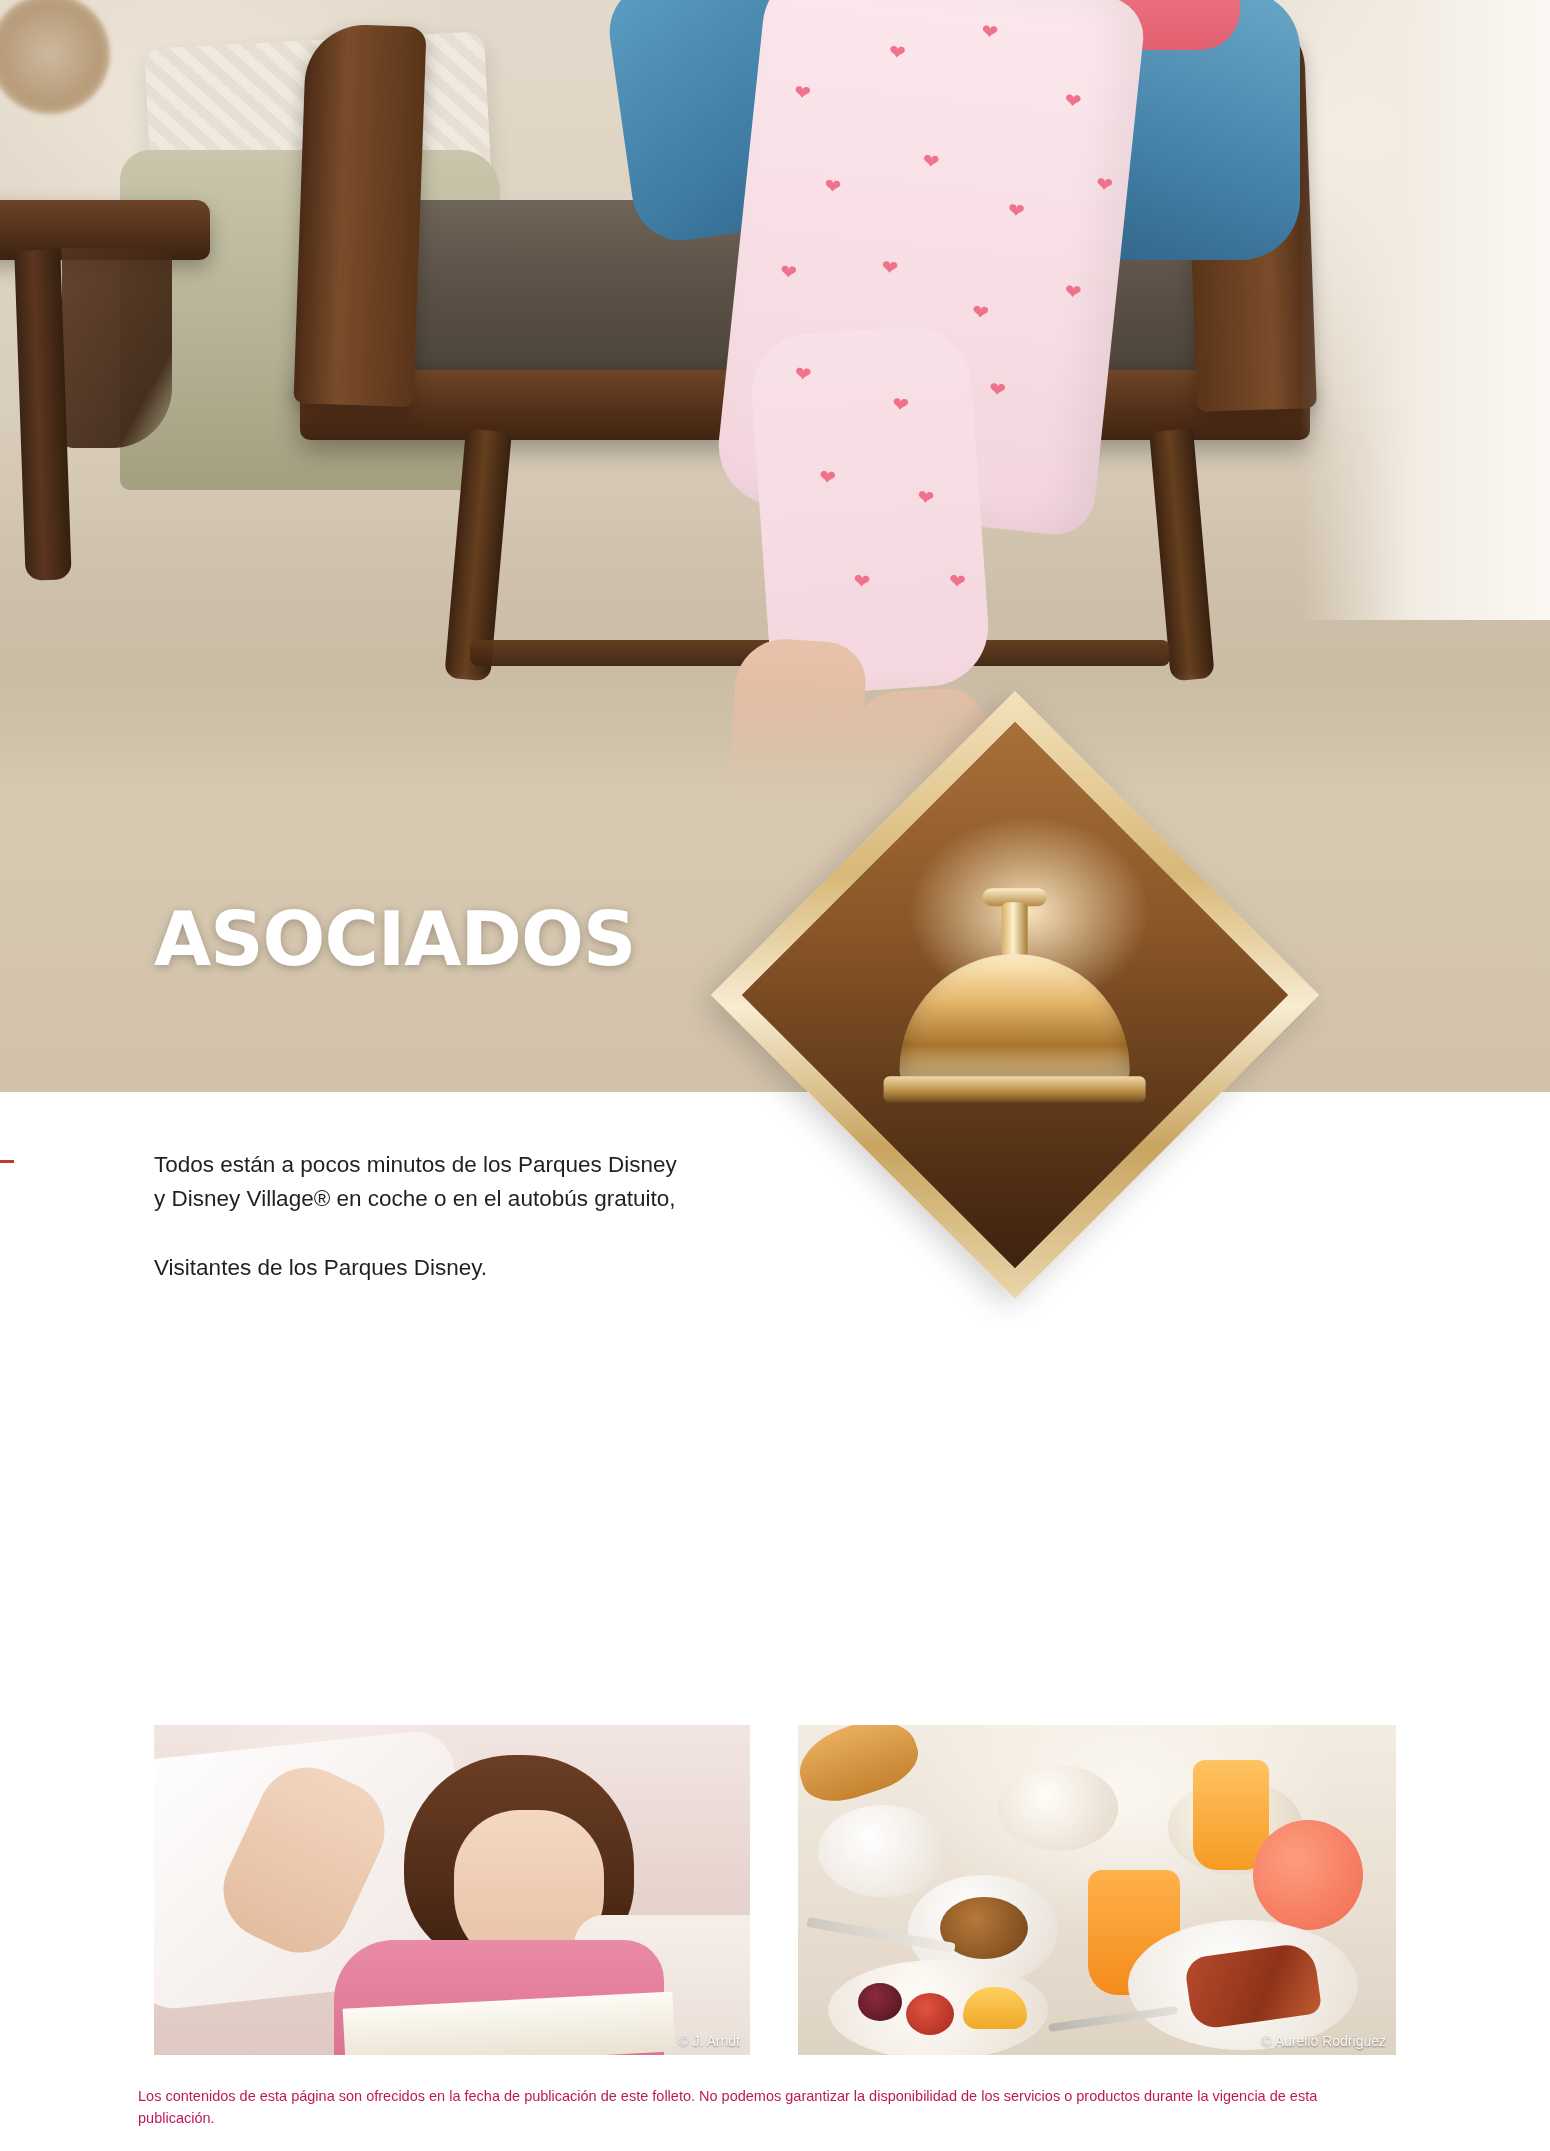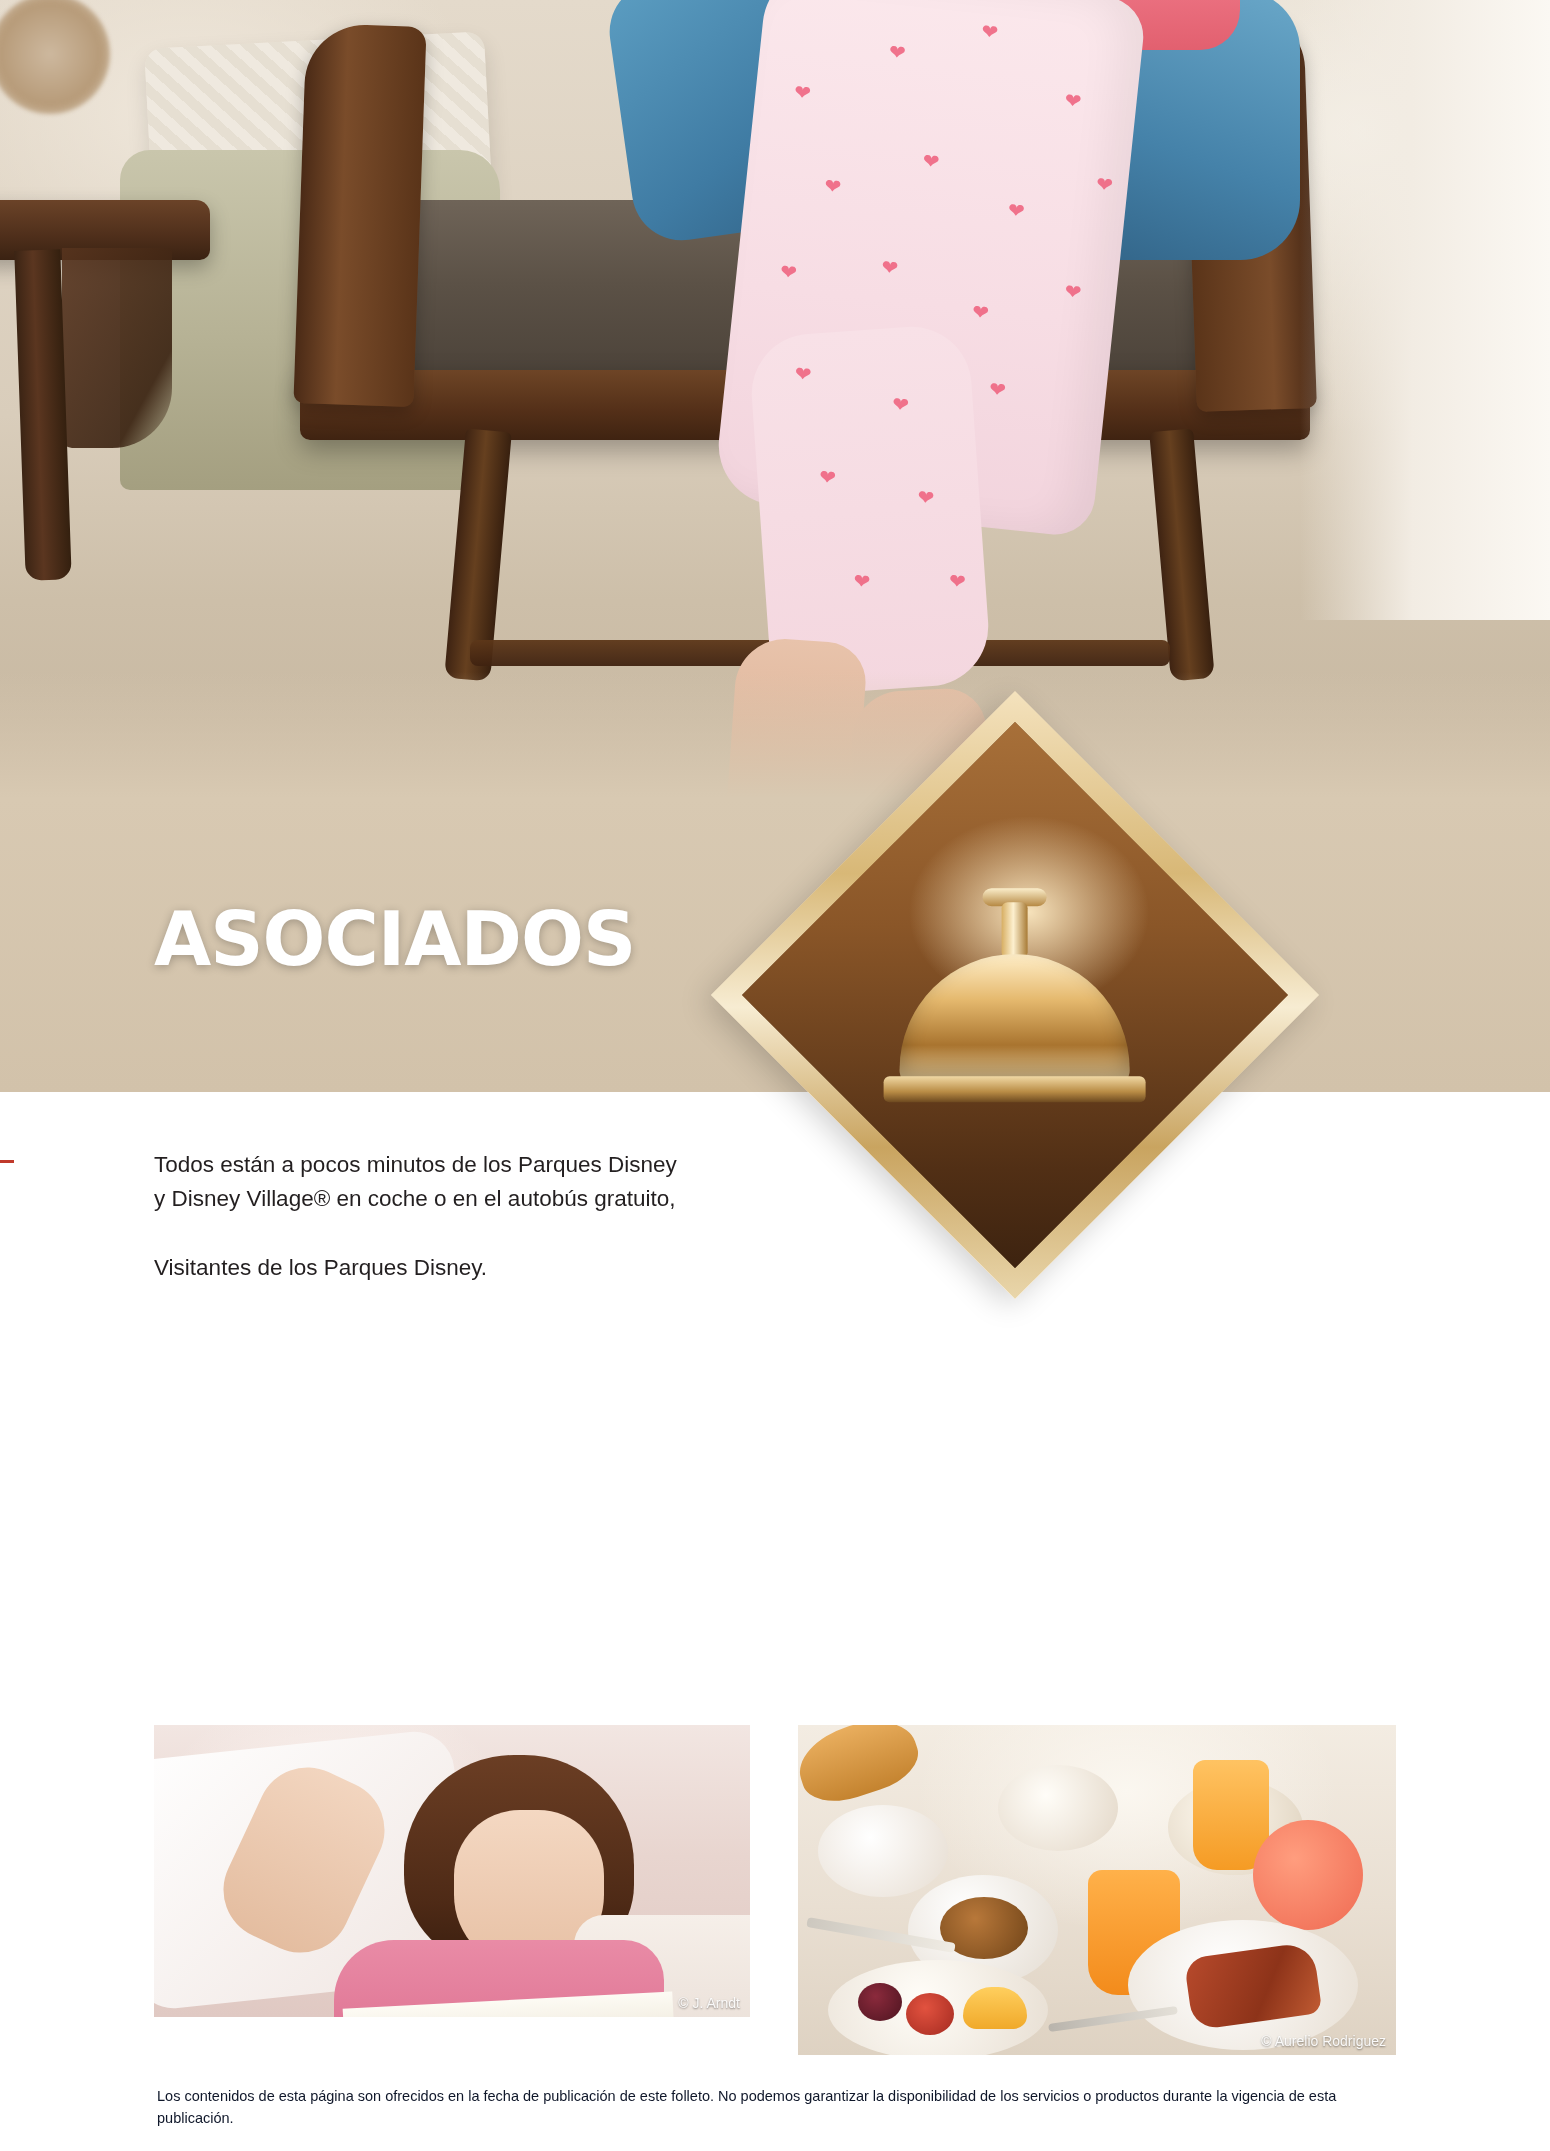--- a/index.html
+++ b/index.html
@@ -348,21 +348,21 @@
   }
   .copy p { margin: 0 0 28px 0; }
   .copy p:last-child { margin-bottom: 16px; }
 
   
   .photo-left {
     position: absolute;
     left: 154px;
     top: 1725px;
     width: 596px;
-    height: 292px;
+    height: 330px;
     overflow: hidden;
     background: #e8d8d4;
   }
   .pl-bg {
     position: absolute; inset: 0;
     background:
       radial-gradient(ellipse 260px 200px at 30% 35%, #fdf6f2 0%, rgba(253,246,242,0) 70%),
       linear-gradient(to bottom, #f2e6e2 0%, #e8d5cf 45%, #e0c9c3 100%);
   }
   .pl-pillow {
@@ -449,24 +449,24 @@
     right: 10px;
     bottom: 6px;
     color: rgba(255,255,255,.92);
     font-size: 14px;
     text-shadow: 0 1px 2px rgba(0,0,0,.45);
   }
 
   
   .footer {
     position: absolute;
-    left: 157px;
+    left: 138px;
     top: 2085px;
     width: 1250px;
-    color: #0f172a;
+    color: #be185d;
     font-size: 14.5px;
     line-height: 1.55;
   }
 
   
   .margin-tick {
     position: absolute;
     left: 0;
     top: 1160px;
     width: 14px;

